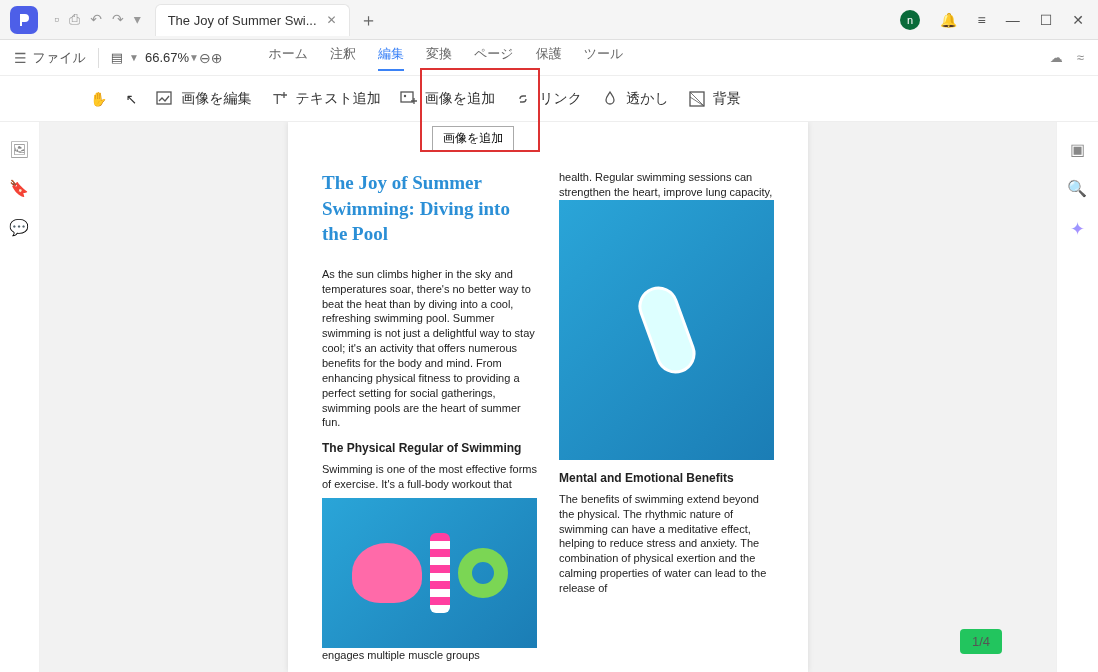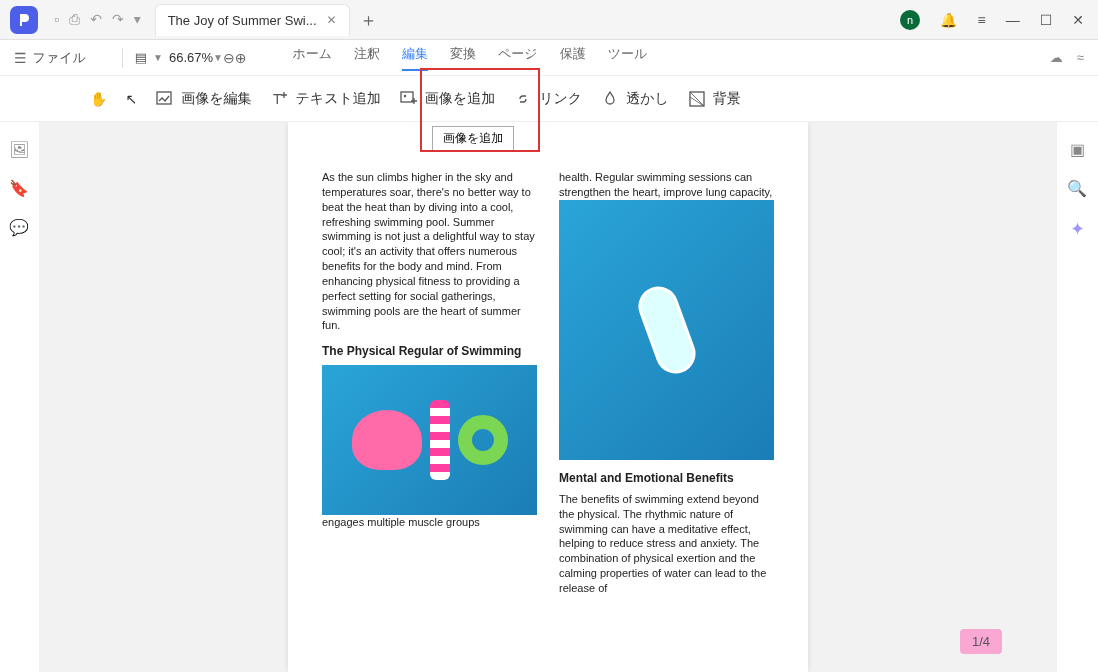--- a/index.html
+++ b/index.html
@@ -12,21 +12,21 @@
 .tabs { display: flex; margin-left: 14px; }
 .tab { display: flex; align-items: center; background: #fff; border-radius: 6px 6px 0 0; padding: 8px 12px; font-size: 13px; color: #333; gap: 10px; border-top:1px solid #e5e5e5; border-left:1px solid #e5e5e5; border-right:1px solid #e5e5e5;}
 .tab-close { color: #888; font-size: 12px; }
 .add-tab { margin-left: 10px; color: #666; font-size: 18px; }
 .title-right { margin-left: auto; display: flex; align-items: center; gap: 20px; padding-right: 14px; }
 .avatar { width: 20px; height: 20px; border-radius: 50%; background: #0a6b3a; color: #fff; font-size: 11px; display: flex; align-items: center; justify-content: center; }
 .sysicon { color: #555; font-size: 14px; }
 
 .menubar { height: 36px; display: flex; align-items: center; border-bottom: 1px solid #eee; padding: 0 14px; gap: 6px; font-size: 13px; color: #555; }
 .hamburger-icon { font-size:14px; color:#666; }
-.file-lbl { margin-right: 24px; }
+.file-lbl { margin-right: 0; }
 .vsep { width:1px; height:20px; background:#ddd; margin:0 6px;}
 .zoom-wrap { display:flex; align-items:center; gap:0; }
 .zoom-val { font-size:13px; color:#333; }
 .chev { color:#888; font-size:10px; }
 .zbtn { color:#666; font-size:14px; }
 .maintabs { display:flex; gap:22px; margin-left: 40px; }
 .mtab { color:#666; cursor:pointer; padding-bottom:6px; }
 .mtab.active { color:#3b82f6; border-bottom:2px solid #3b82f6; }
 .menu-right { margin-left:auto; display:flex; gap:14px; color:#888; }
 
@@ -46,21 +46,21 @@
 .heading { font-weight:700; font-size:12px; margin:10px 0 6px 0; }
 .docimg { width:100%; background:linear-gradient(135deg,#2aa5d8,#1b7db5); display:flex; align-items:center; justify-content:center; overflow:hidden; }
 .docimg.pool1 { height: 150px; margin-top:6px; }
 .docimg.pool2 { height: 260px; }
 .float { width:40px; height:90px; border-radius:20px; background:#dff; border:3px solid #fff; transform:rotate(-20deg);}
 .flamingo { width:70px; height:60px; background:#ff6aa9; border-radius:50% 50% 40% 40%; position:relative;}
 .ring { width:50px; height:50px; border:14px solid #7bd654; border-radius:50%; }
 .stripe { width:20px; height:80px; background:repeating-linear-gradient(#ff3fa0,#ff3fa0 8px,#fff 8px,#fff 16px); border-radius:6px;}
 .imgrow { display:flex; gap:8px; align-items:center; justify-content:center; width:100%; height:100%;}
 
-.page-badge { position:absolute; right:54px; bottom:18px; background:#f9a8d4; color:#555; font-size:13px; padding:5px 12px; border-radius:4px;}
+.page-badge { position:absolute; right:54px; bottom:18px; background:#22c55e; color:#555; font-size:13px; padding:5px 12px; border-radius:4px;}
 .sparkle { background: linear-gradient(135deg,#7b9dff,#c78bff); -webkit-background-clip: text; color: transparent; font-size:18px;}
 </style>
 </head>
 <body>
 
 <div class="titlebar">
   <div class="logo">
       <svg width="16" height="16" viewBox="0 0 16 16">
         <path d="M4 2h5a4 4 0 010 8H6v4H4z" fill="#fff"></path>
       </svg>
@@ -168,22 +168,24 @@
 <div class="workspace">
   <div class="leftbar">
     <span>🖼</span>
     <span>🔖</span>
     <span>💬</span>
   </div>
 
   <div class="canvas">
     <div class="page">
       <div class="col">
+        <div class="doc-title">The Joy of Summer Swimming: Diving into the Pool</div>
         <p>As the sun climbs higher in the sky and temperatures soar, there's no better way to beat the heat than by diving into a cool, refreshing swimming pool. Summer swimming is not just a delightful way to stay cool; it's an activity that offers numerous benefits for the body and mind. From enhancing physical fitness to providing a perfect setting for social gatherings, swimming pools are the heart of summer fun.</p>
         <div class="heading">The Physical Regular of Swimming</div>
+        <p>Swimming is one of the most effective forms of exercise. It's a full-body workout that</p>
         <div class="docimg pool1">
           <div class="imgrow">
             <div class="flamingo"></div>
             <div class="stripe"></div>
             <div class="ring"></div>
           </div>
         </div>
         <p>engages multiple muscle groups</p>
       </div>
       <div class="col">

